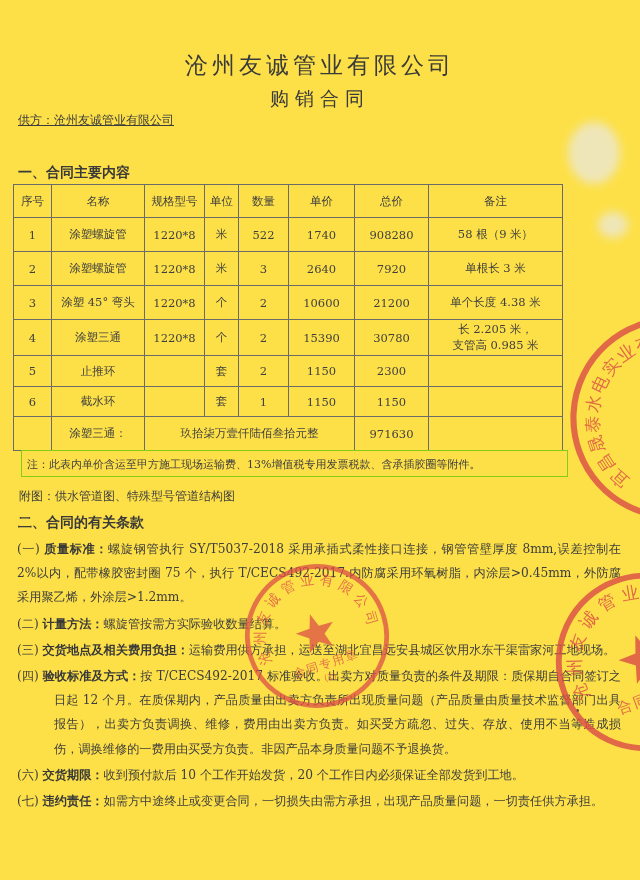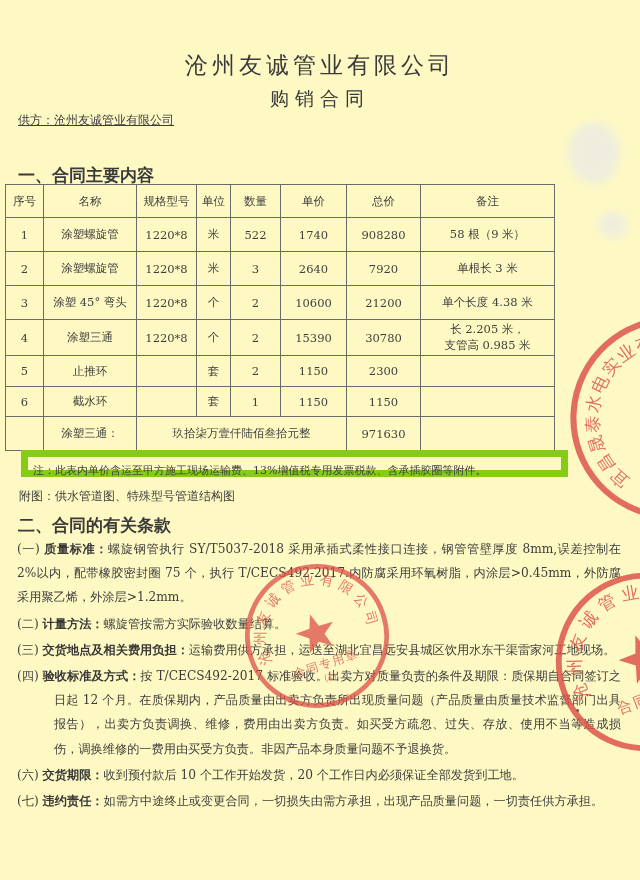--- a/index.html
+++ b/index.html
@@ -1,47 +1,47 @@
 <!DOCTYPE html>
 <html><head>
 <meta charset="utf-8">
 <style>
   html,body{margin:0;padding:0;background:#ffffff;}
   .page{
     position:relative;width:640px;height:880px;overflow:hidden;
-    background:#fef9c3;color:#3d3d3d;
+    background:#fde047;color:#3d3d3d;
     font-family:"DejaVu Serif","Liberation Serif",serif;
   }
   .company-title{
     position:absolute;top:50px;left:0;width:100%;text-align:center;
     font-size:23px;letter-spacing:4px;color:#3a3a3a;
   }
   .doc-title{
     position:absolute;top:86px;left:0;width:100%;text-align:center;
     font-size:19px;letter-spacing:6px;color:#3a3a3a;
   }
   .meta-left{position:absolute;left:18px;top:112px;font-size:12px;line-height:16px;text-decoration:underline;}
   .meta-left .row{margin-bottom:16px;}
   .meta-right{position:absolute;left:420px;top:110px;font-size:12px;line-height:18.5px;}
-  .sec-heading{position:absolute;left:18px;font-size:17px;font-weight:bold;color:#3a3a3a;}
+  .sec-heading{position:absolute;left:18px;font-size:14px;font-weight:bold;color:#3a3a3a;}
   #sec1-heading{top:164px;}
   #sec2-heading{top:514px;}
 
   table.items{
-    position:absolute;left:5px;top:184px;border-collapse:collapse;table-layout:fixed;
+    position:absolute;left:13px;top:184px;border-collapse:collapse;table-layout:fixed;
     width:549px;font-size:11.5px;color:#3f3f3f;
   }
   table.items th,table.items td{
     border:1px solid #6b6b6b;text-align:center;vertical-align:middle;
     font-weight:normal;padding:0 2px;overflow:hidden;
   }
   td.remark{white-space:pre-line;line-height:1.35;}
   .note-box{
     position:absolute;left:21px;top:450px;width:547px;height:27px;
-    border:7px solid #84cc16;font-size:11px;color:#3f3f3f;
+    border:1px solid #84cc16;font-size:11px;color:#3f3f3f;
     padding-top:6px;padding-left:5px;box-sizing:border-box;white-space:nowrap;
   }
   .attachment{position:absolute;left:19px;top:488px;font-size:12px;}
 
   .clauses{position:absolute;left:17px;top:537px;width:604px;}
   p.clause{margin:0 0 2px 0;font-size:12.2px;line-height:24.2px;text-align:justify;}
   p.clause b{font-weight:bold;color:#393939;}
   p.clause.hang{padding-left:37px;text-indent:-37px;}
 
   .stamp{position:absolute;color:#dc4f46;opacity:.82;pointer-events:none;}

